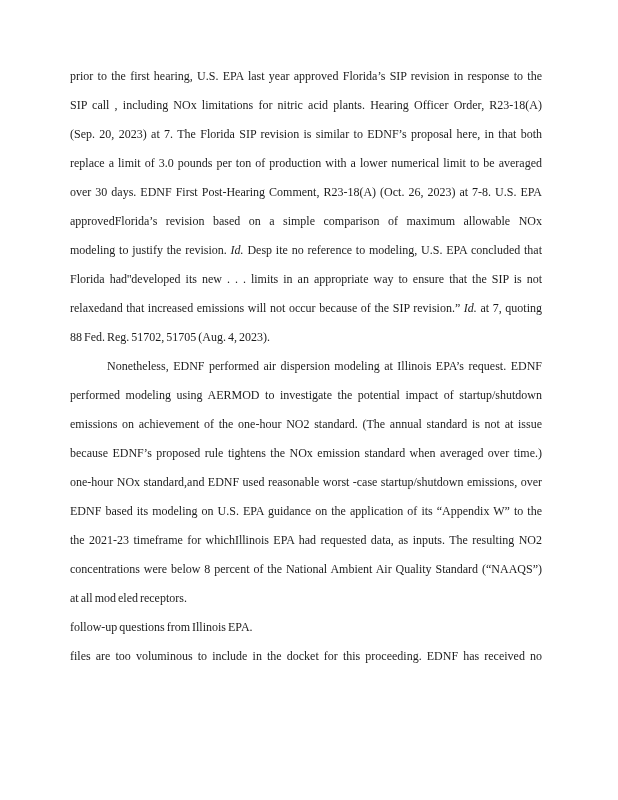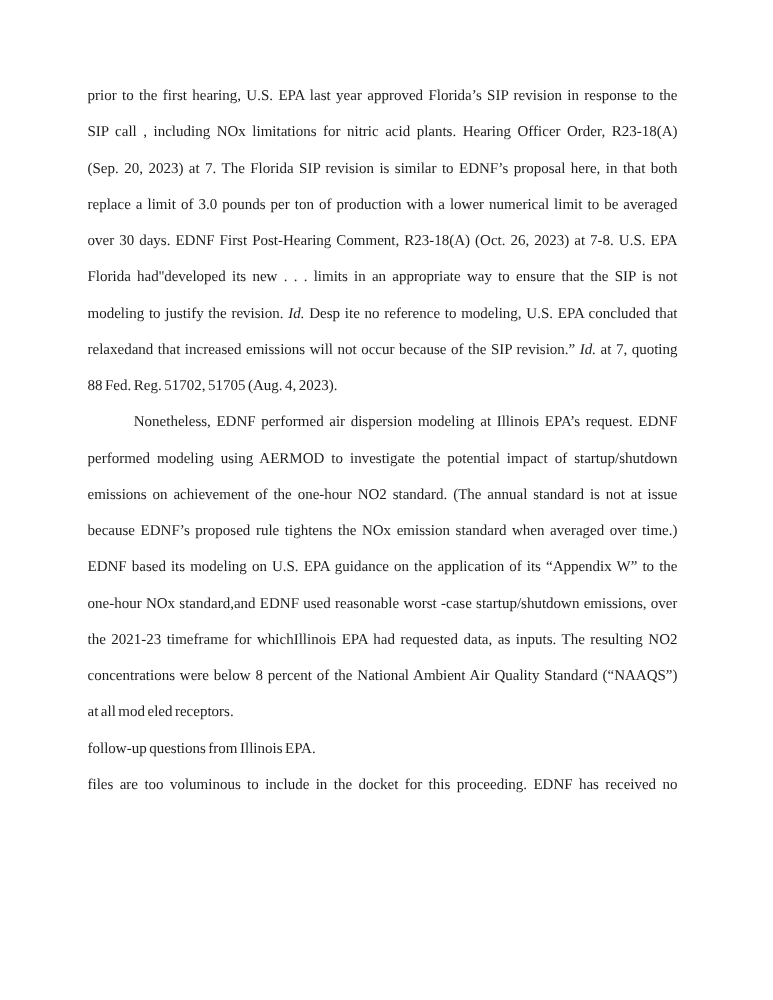--- a/index.html
+++ b/index.html
@@ -50,33 +50,34 @@
 
 <div class="page">
   <div class="textblock">
 
     <div class="para">
       <div class="line">prior to the first hearing, U.S. EPA last year approved Florida’s SIP revision in response to the</div>
       <div class="line">SIP call , including NOx limitations for nitric acid plants. Hearing Officer Order, R23-18(A)</div>
       <div class="line">(Sep. 20, 2023) at 7. The Florida SIP revision is similar to EDNF’s proposal here, in that both</div>
       <div class="line">replace a limit of 3.0 pounds per ton of production with a lower numerical limit to be averaged</div>
       <div class="line">over 30 days. EDNF First Post-Hearing Comment, R23-18(A) (Oct. 26, 2023) at 7-8. U.S. EPA</div>
+      <div class="line">approvedFlorida’s revision based on a simple comparison of maximum allowable NOx</div>
+      <div class="line">modeling to justify the revision. <i>Id.</i> Desp ite no reference to modeling, U.S. EPA concluded that</div>
       <div class="line">Florida had''developed its new . . . limits in an appropriate way to ensure that the SIP is not</div>
-      <div class="line">modeling to justify the revision. <i>Id.</i> Desp ite no reference to modeling, U.S. EPA concluded that</div>
       <div class="line">relaxedand that increased emissions will not occur because of the SIP revision.” <i>Id.</i> at 7, quoting</div>
       <div class="line short">88 Fed. Reg. 51702, 51705 (Aug. 4, 2023).</div>
     </div>
 
     <div class="para">
       <div class="line indent">Nonetheless, EDNF performed air dispersion modeling at Illinois EPA’s request. EDNF</div>
       <div class="line">performed modeling using AERMOD to investigate the potential impact of startup/shutdown</div>
       <div class="line">emissions on achievement of the one-hour NO2 standard. (The annual standard is not at issue</div>
       <div class="line">because EDNF’s proposed rule tightens the NOx emission standard when averaged over time.)</div>
+      <div class="line">one-hour NOx standard,and EDNF used reasonable worst -case startup/shutdown emissions, over</div>
       <div class="line">EDNF based its modeling on U.S. EPA guidance on the application of its “Appendix W” to the</div>
-      <div class="line">one-hour NOx standard,and EDNF used reasonable worst -case startup/shutdown emissions, over</div>
       <div class="line">the 2021-23 timeframe for whichIllinois EPA had requested data, as inputs. The resulting NO2</div>
       <div class="line">concentrations were below 8 percent of the National Ambient Air Quality Standard (“NAAQS”)</div>
       <div class="line short">at all mod eled receptors.</div>
     </div>
 
     <div class="para">
       <div class="line short">follow-up questions from Illinois EPA.</div>
       <div class="line">files are too voluminous to include in the docket for this proceeding. EDNF has received no</div>
     </div>
 

